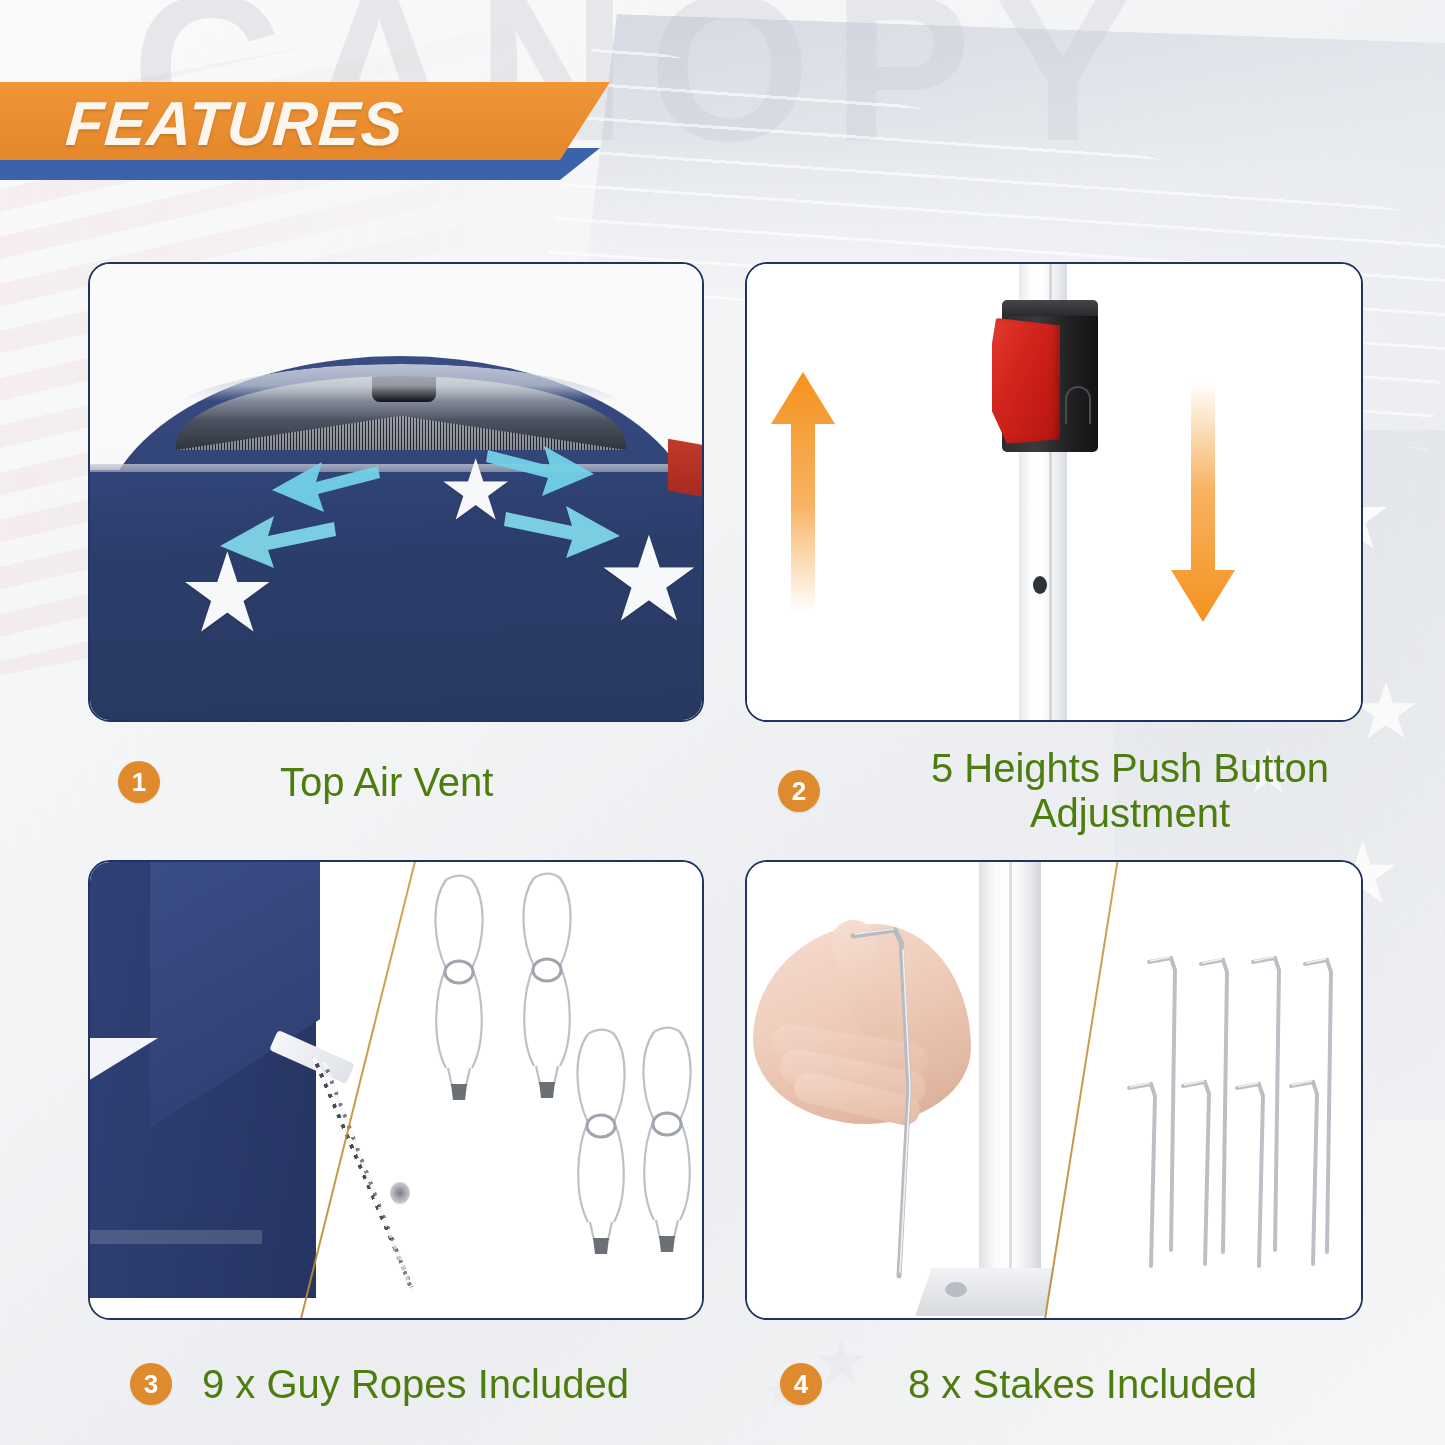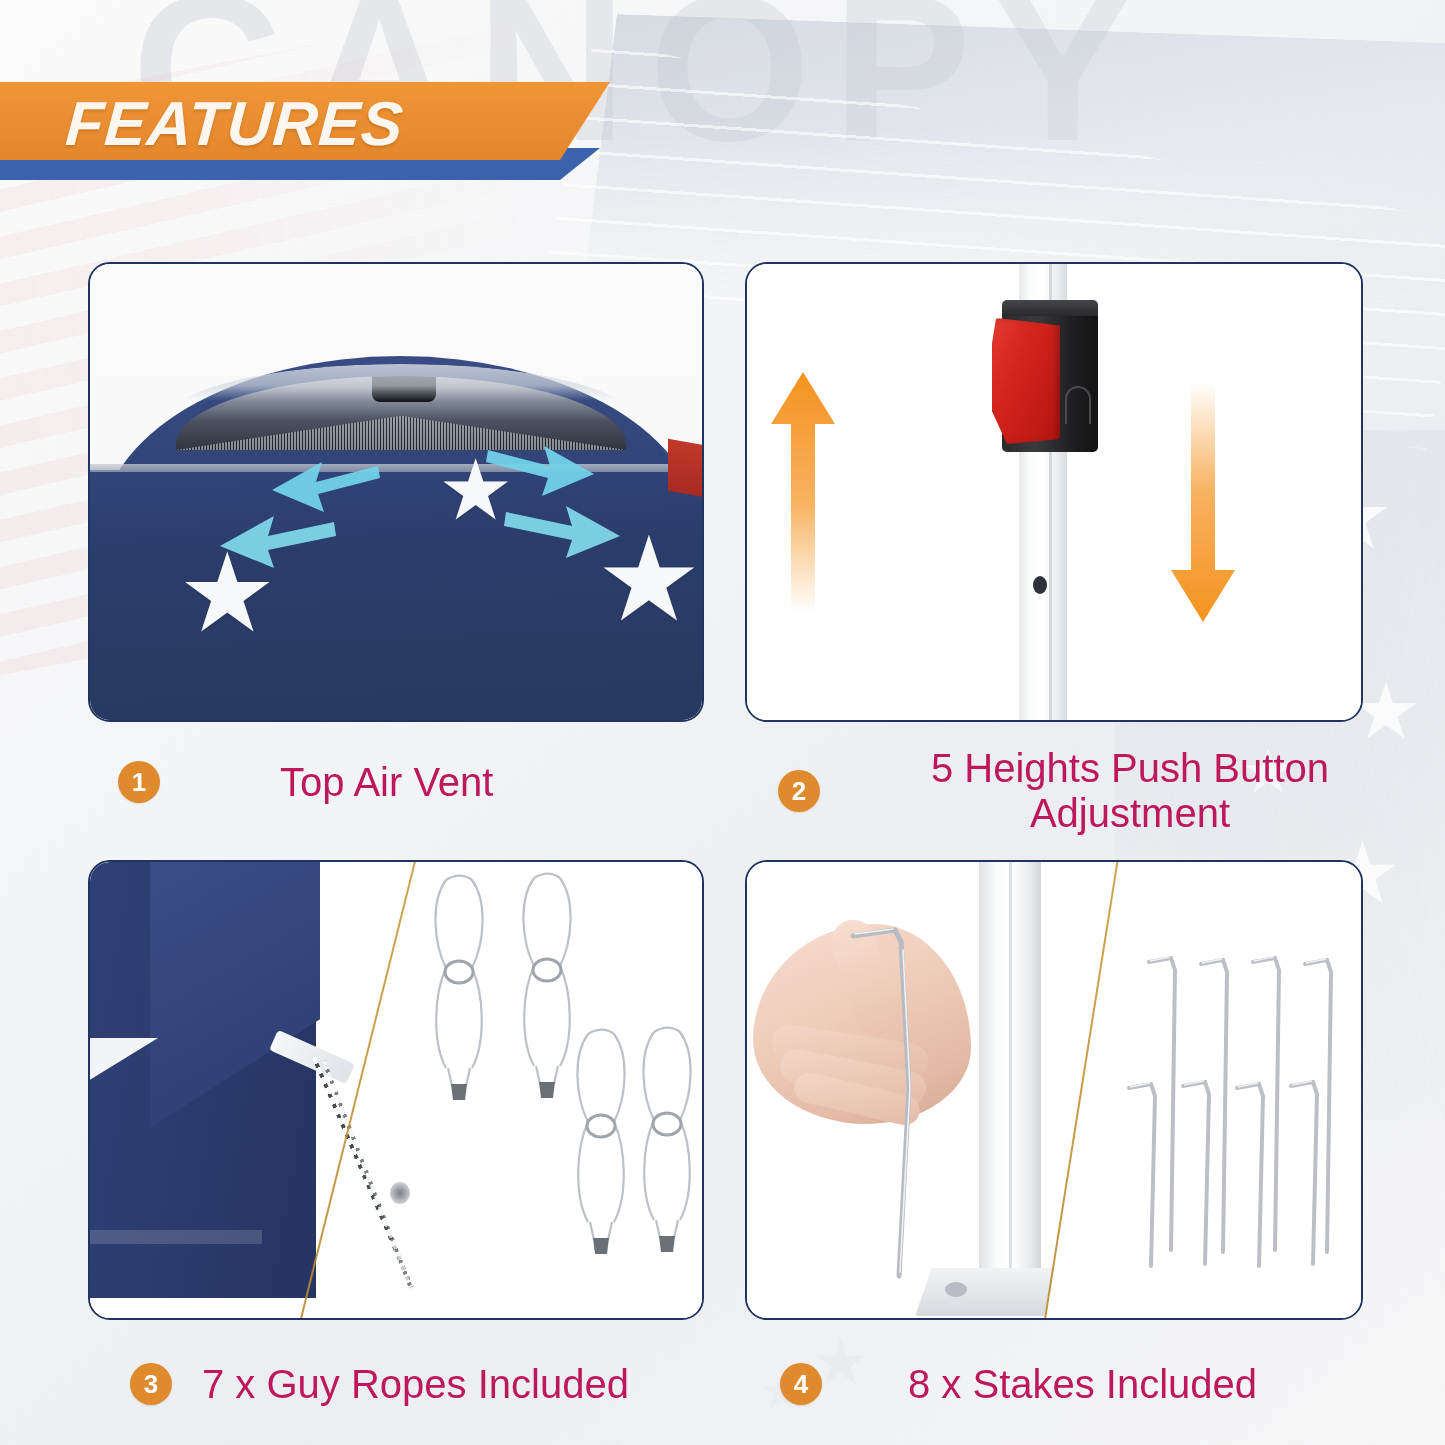--- a/index.html
+++ b/index.html
@@ -103,21 +103,21 @@
   .cap-2 { height:110px; align-items:center; }
 
   .badge {
     flex:0 0 auto; width:42px; height:42px; border-radius:50%;
     background:#e08a2e;
     color:#fff; font-size:26px; font-weight:700;
     display:flex; align-items:center; justify-content:center;
     box-shadow:0 1px 2px rgba(0,0,0,.10);
   }
   .cap-label {
-    font-size:40px; font-weight:400; color:#be185d;
+    font-size:40px; font-weight:400; color:#4d7c0f;
     white-space:pre-line; line-height:1.12;
   }
   .cap-1 .cap-label { margin-left:102px; }
   .cap-2 .cap-label { margin-left:34px; text-align:center; width:520px; }
   .cap-3 .cap-label { margin-left:12px; }
   .cap-4 .cap-label { margin-left:68px;text-align:right; }
 
   
   .p1-bg { position:absolute; inset:0; background:linear-gradient(180deg,#fbfbfc,#f6f6f7); }
   .canopy-body {
@@ -544,21 +544,21 @@
   </div>
 
   <div class="caption cap-2">
     <div class="badge">2</div>
     <div class="cap-label">5 Heights Push Button
 Adjustment</div>
   </div>
 
   <div class="caption cap-3">
     <div class="badge">3</div>
-    <div class="cap-label">7 x Guy Ropes Included</div>
+    <div class="cap-label">9 x Guy Ropes Included</div>
   </div>
 
   <div class="caption cap-4">
     <div class="badge">4</div>
     <div class="cap-label">8 x Stakes Included</div>
   </div>
 
 </div>
 
 </body></html>

